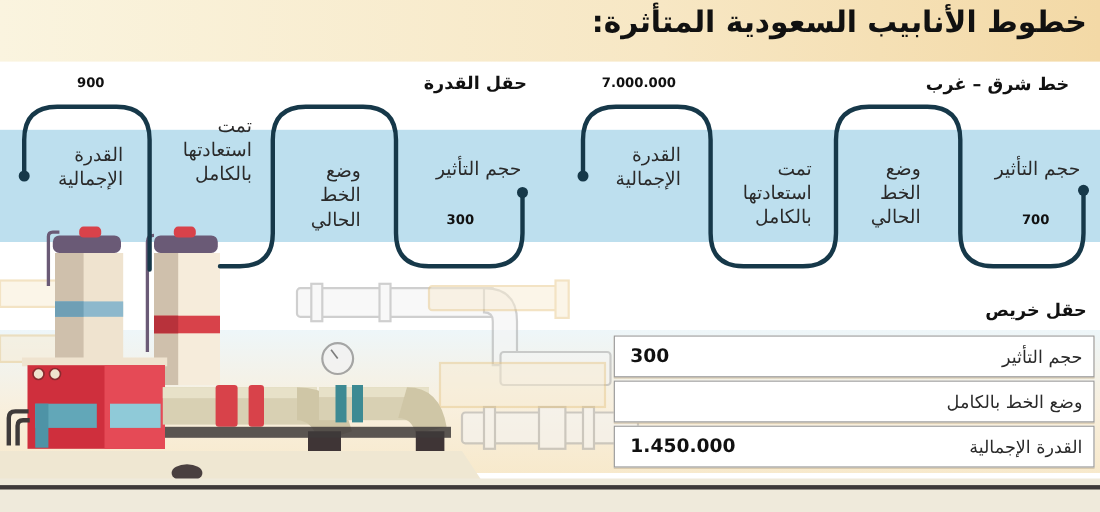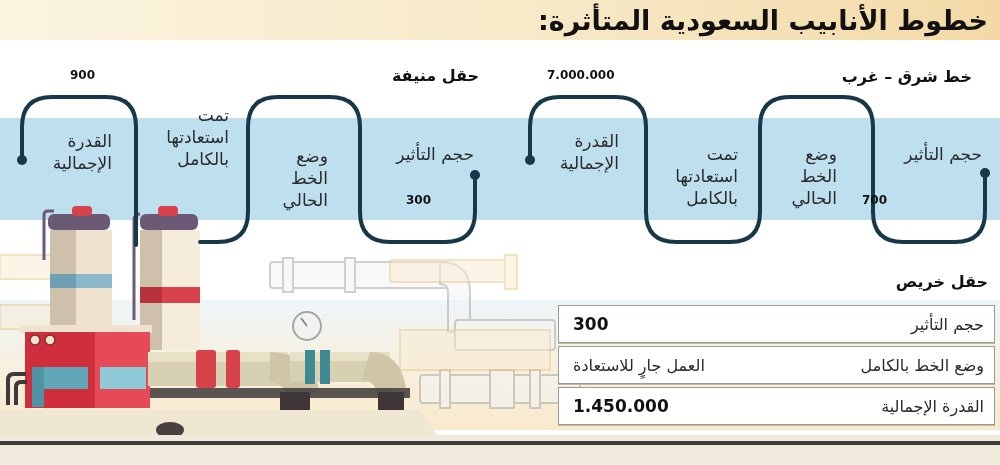--- a/index.html
+++ b/index.html
@@ -1,20 +1,20 @@
 <!DOCTYPE html>
 <html><head>
   <meta charset="utf-8">
   <style>
     * { box-sizing: border-box; margin: 0; padding: 0; }
     html, body { width: 1000px; height: 465px; overflow: hidden; background: #ffffff; }
     body { position: relative; font-family: "DejaVu Sans", sans-serif; color: #1f1f1f; }
 
     .title-bar {
-      position: absolute; left: 0; top: 0; width: 1000px; height: 40px;
+      position: absolute; left: 0; top: 0; width: 1000px; height: 56px;
       background: linear-gradient(90deg, #faf4df 0%, #f7e7c4 60%, #f3d9a6 100%);
     }
     .title-text {
       position: absolute; right: 12px; top: 5px;
       font-family: "DejaVu Sans", sans-serif; font-weight: bold; font-size: 27px;
       color: #111; direction: rtl; white-space: nowrap;
     }
 
     .band {
       position: absolute; left: 0; top: 118px; width: 1000px; height: 102px;
@@ -153,40 +153,40 @@
     <circle cx="530" cy="160" r="5"></circle>
     <circle cx="475" cy="175" r="5"></circle>
     <circle cx="22" cy="160" r="5"></circle>
   </g>
 </svg>
 
 <div class="section-label" style="right:28px; top:67px;">خط شرق – غرب</div>
 <div class="step-value" style="left:520px; top:68px;margin-left:27px;">7.000.000</div>
 
 <div class="step-text" style="right:18px; top:143px;">حجم التأثير</div>
-<div class="step-value" style="left:862px; top:193px;text-align:center;">700</div>
+<div class="step-value" style="left:929px; top:193px;text-align:center;">700</div>
 
 <div class="step-text" style="right:163px; top:143px;">
   <div>وضع</div>
   <div>الخط</div>
   <div>الحالي</div>
 </div>
 
 <div class="step-text" style="right:262px; top:143px;">
   <div>تمت</div>
   <div>استعادتها</div>
   <div>بالكامل</div>
 </div>
 
 <div class="step-text" style="right:381px; top:130px;">
   <div>القدرة</div>
   <div>الإجمالية</div>
 </div>
 
-<div class="section-label" style="right:521px; top:66px;">حقل منيفة</div>
+<div class="section-label" style="right:521px; top:66px;">حقل القدرة</div>
 <div class="step-value" style="left:70px; top:68px;">900</div>
 
 <div class="step-text" style="right:526px; top:143px;">حجم التأثير</div>
 <div class="step-value" style="left:406px; top:193px;">300</div>
 
 <div class="step-text" style="right:672px; top:145px;">
   <div>وضع</div>
   <div>الخط</div>
   <div>الحالي</div>
 </div>
@@ -204,19 +204,18 @@
 
 <div class="section-label" style="right:12px; top:272px;">حقل خريص</div>
 
 <div class="khurais-table">
   <div class="k-row">
     <span class="k-label">حجم التأثير</span>
     <span class="k-value bold">300</span>
   </div>
   <div class="k-row">
     <span class="k-label">وضع الخط بالكامل</span>
-    <span class="k-value">العمل جارٍ للاستعادة</span>
   </div>
   <div class="k-row">
     <span class="k-label">القدرة الإجمالية</span>
     <span class="k-value bold">1.450.000</span>
   </div>
 </div>
 
 </body></html>

